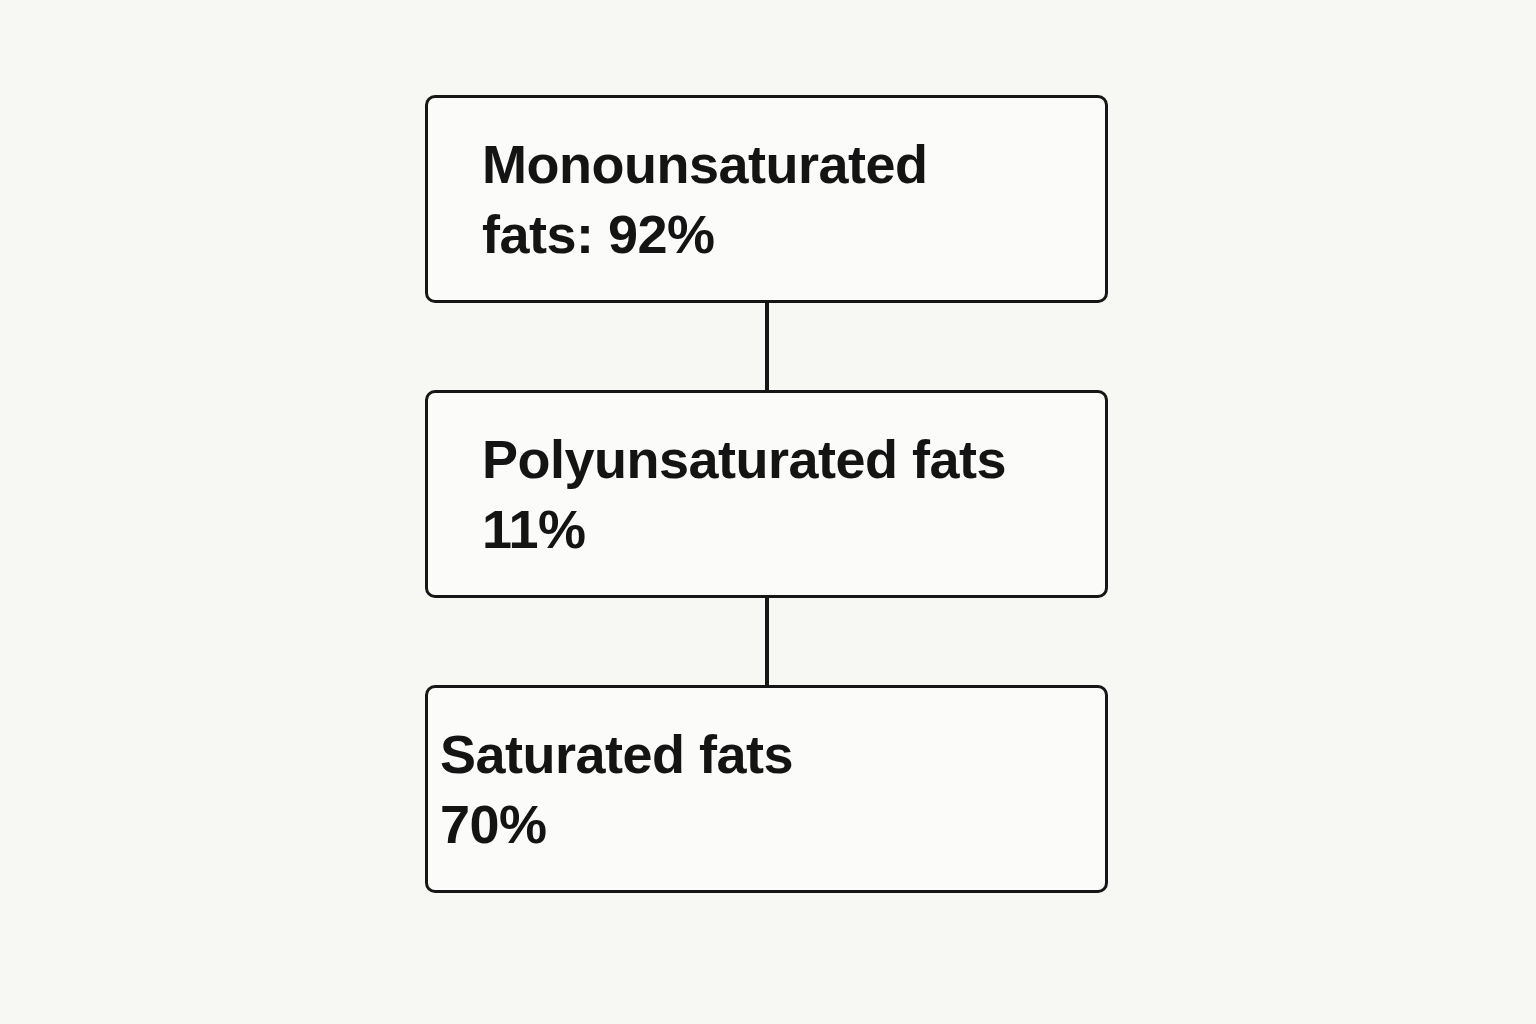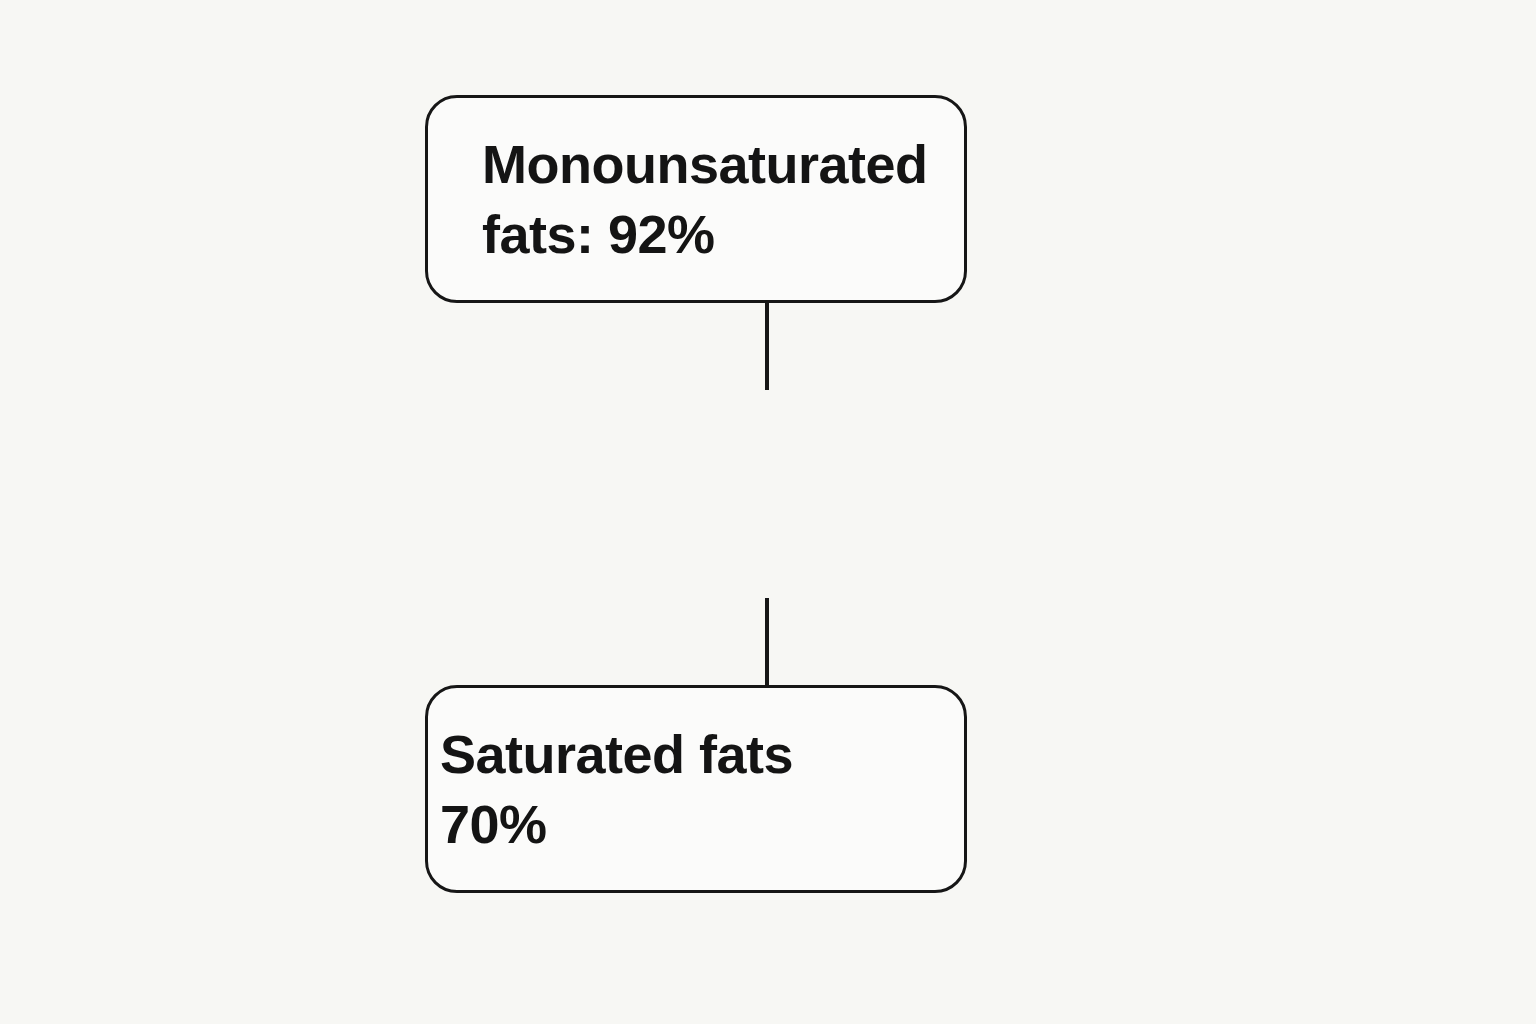--- a/index.html
+++ b/index.html
@@ -21,25 +21,25 @@
   }
   .canvas {
     position: absolute;
     inset: 0;
     width: 1536px;
     height: 1024px;
   }
   .node {
     position: absolute;
     left: 425px;
-    width: 542px;
+    width: 683px;
     height: 208px;
     background: var(--box-fill);
     border: 3px solid var(--stroke);
-    border-radius: 32px;
+    border-radius: 10px;
     display: flex;
     flex-direction: column;
     justify-content: center;
     padding-left: 54px;
     padding-right: 30px;
   }
   .node-line {
     font-size: 54px;
     line-height: 70px;
     font-weight: 700;
@@ -65,20 +65,24 @@
 
 <div class="canvas">
 
   <div class="node" id="node-1">
     <div class="node-line">Monounsaturated</div>
     <div class="node-line">fats: 92%</div>
   </div>
 
   <div class="connector" id="connector-1"></div>
 
+  <div class="node" id="node-2">
+    <div class="node-line">Polyunsaturated fats</div>
+    <div class="node-line">11%</div>
+  </div>
 
   <div class="connector" id="connector-2"></div>
 
   <div class="node" id="node-3">
     <div class="node-line">Saturated fats</div>
     <div class="node-line">70%</div>
   </div>
 
 </div>
 

